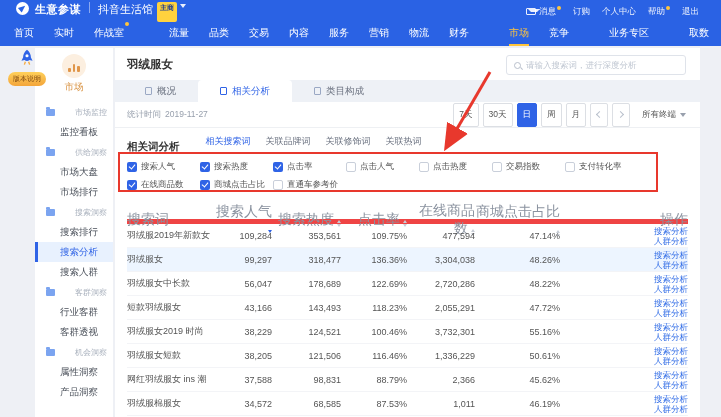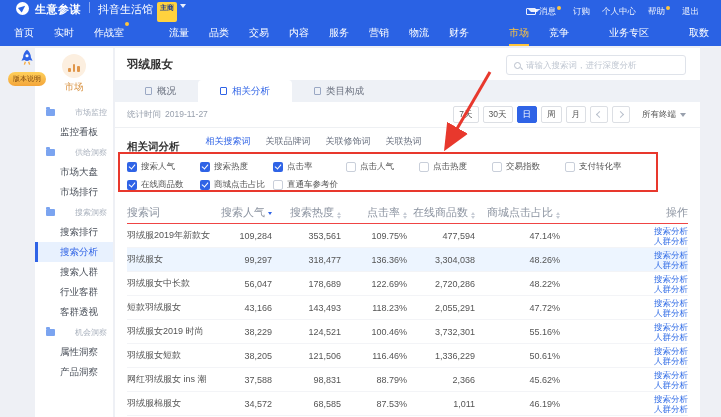--- a/index.html
+++ b/index.html
@@ -62,21 +62,21 @@
 
   .tabstrip { height:22px; background:#eef1f6; display:flex; align-items:stretch; padding-left:8px; }
   .tab { display:flex; align-items:center; gap:5px; padding:0 22px; font-size:9.5px; color:#6b7280; cursor:pointer; }
   .tab.active { background:#fff; color:#2f63e6; border-radius:4px 4px 0 0; }
   .doc-ic { width:7px; height:8px; border:1px solid #9aa8c4; border-radius:1px; flex:none; }
   .tab.active .doc-ic { border-color:#2f63e6; }
 
   .stats-row { height:26px; display:flex; align-items:center; padding:0 14px 0 12px; border-bottom:1px solid #eef0f3; }
   .stats-time { font-size:8.5px; color:#98a0ad; display:flex; gap:4px; }
   .date-ctrls { margin-left:auto; display:flex; align-items:center; }
-  .dbtn { height:17px; line-height:15px; border:1px solid #dcdfe4; border-radius:2px; padding:0 5px; font-size:8.5px;
+  .dbtn { height:24px; line-height:15px; border:1px solid #dcdfe4; border-radius:2px; padding:0 5px; font-size:8.5px;
       color:#555; background:#fff; margin-left:4px; cursor:pointer; display:flex; align-items:center; justify-content:center; }
   .dbtn.active { background:#2f63e6; border-color:#2f63e6; color:#fff; }
   .chev { width:5px; height:5px; border-left:1.2px solid #b9c0cc; border-bottom:1.2px solid #b9c0cc; display:block; }
   .chev.left { transform:rotate(45deg); margin-left:1px; }
   .chev.right { transform:rotate(225deg); margin-right:1px; }
   .terminal { font-size:8.5px; color:#555; margin-left:12px; display:flex; align-items:center; cursor:pointer; }
   .cdown { width:0; height:0; border-left:3.5px solid transparent; border-right:3.5px solid transparent;
       border-top:4px solid #98a0ad; display:inline-block; margin-left:4px; }
   .cdown.white { border-top-color:rgba(255,255,255,.9); margin-left:3px; margin-top:2px; }
 
@@ -90,21 +90,21 @@
   .mrow { display:grid; grid-template-columns:repeat(7,73px); align-items:center; height:18px; }
   .mitem { display:flex; align-items:center; gap:4px; font-size:8.5px; color:#555; cursor:pointer; }
   .cb { width:10px; height:10px; border-radius:2px; display:inline-block; position:relative; flex:none; }
   .cb.on { background:#2f63e6; }
   .cb.on::after { content:""; position:absolute; left:3px; top:1px; width:3px; height:5px;
       border:solid #fff; border-width:0 1.5px 1.5px 0; transform:rotate(40deg); }
   .cb.off { background:#fff; border:1px solid #c9cfda; }
 
   .table { margin:8px 12px 0; }
   .thead, .trow { display:grid; grid-template-columns:85px 60px 69px 66px 68px 85px 1fr; align-items:center; }
-  .thead { height:22px; font-size:11px; color:#8b93a0; border-bottom:1px solid #ef4444; }
+  .thead { height:22px; font-size:14px; color:#8b93a0; border-bottom:5px solid #ef4444; }
   .trow { height:24px; font-size:9px; color:#555; border-bottom:1px solid #f3f4f7; }
   .trow.hl { background:#edf5ff; }
   .td.num, .th.num { text-align:right; }
   .th.ops, .td.ops { text-align:right; }
   .td.kw { white-space:nowrap; overflow:hidden; }
   .td.ops a { display:block; font-size:8.5px; color:#2f6be6; line-height:10px; text-decoration:none; cursor:pointer; }
   .sort { display:inline-flex; flex-direction:column; margin-left:3px; vertical-align:1px; gap:1px; }
   .sort i { width:0; height:0; border-left:2.5px solid transparent; border-right:2.5px solid transparent; display:block; }
   .sort .up { border-bottom:3px solid #c8cdd6; }
   .sort .down { border-top:3px solid #c8cdd6; }
@@ -238,20 +238,24 @@
       </div>
     <div class="sitem">市场大盘</div>
     <div class="sitem">市场排行</div>
     <div class="sgroup">
         <span class="folder-ic"></span>
         <span>搜索洞察</span>
       </div>
     <div class="sitem">搜索排行</div>
     <div class="sitem active">搜索分析</div>
     <div class="sitem">搜索人群</div>
+    <div class="sgroup">
+        <span class="folder-ic"></span>
+        <span>客群洞察</span>
+      </div>
     <div class="sitem">行业客群</div>
     <div class="sitem">客群透视</div>
     <div class="sgroup">
         <span class="folder-ic"></span>
         <span>机会洞察</span>
       </div>
     <div class="sitem">属性洞察</div>
     <div class="sitem">产品洞察</div>
   </div>
 </div>

